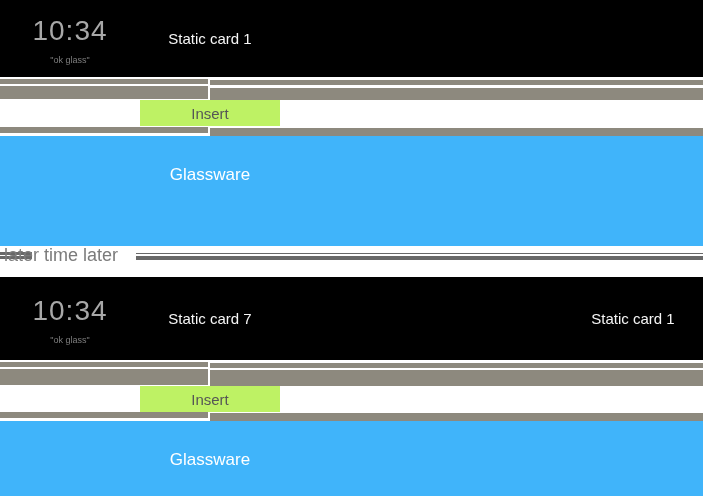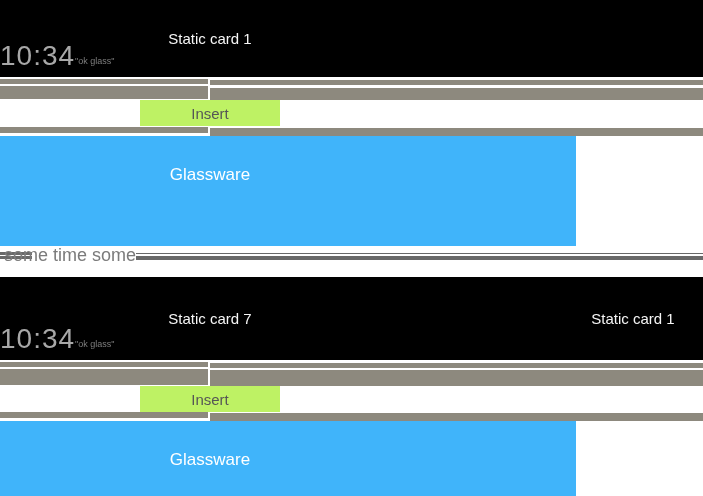--- a/index.html
+++ b/index.html
@@ -5,21 +5,21 @@
   html,body{margin:0;padding:0;background:#ffffff;}
   .stage{
     position:relative;width:703px;height:496px;overflow:hidden;background:#ffffff;
     font-family:"Liberation Sans", sans-serif;
   }
   
   .card-row{position:absolute;left:0;width:703px;background:var(--card-background,#000);}
   #s1-card{top:0;height:77px;}
   #s2-card{top:277px;height:83px;}
   .clock{position:absolute;left:0;top:0;width:140px;height:100%;
-    display:flex;flex-direction:row;align-items:center;justify-content:flex-start;}
+    display:flex;flex-direction:column;align-items:center;justify-content:flex-start;}
   #s1-card .clock{padding-top:17px;}
   #s2-card .clock{padding-top:20px;}
   .clock-time{font-size:28px;font-weight:200;letter-spacing:1px;color:var(--clock-text,#a8a8a8);line-height:1;}
   .clock-hint{margin-top:10px;font-size:9px;color:var(--hint-text,#7e7e7e);}
   .card-label{position:absolute;top:0;height:100%;width:140px;
     display:flex;align-items:center;justify-content:center;
     font-size:15px;color:var(--card-label-text,#f5f5f5);}
   .card-label.pos-1{left:140px;}
   .card-label.pos-far{left:563px;}
   
@@ -32,21 +32,21 @@
   #s2b1l{top:362px;height:5px;}  #s2b1r{top:363px;height:5px;}
   #s2b2l{top:369px;height:16px;} #s2b2r{top:370px;height:15.5px;}
   #s2b3l{top:412px;height:6px;}  #s2b3r{top:413px;height:8px;}
   
   .insert-label{position:absolute;left:140px;width:140px;height:26px;
     display:flex;align-items:center;justify-content:center;
     font-size:15px;color:var(--insert-text,#565656);background:#bef264;}
   #s1-insert{top:100px;}
   #s2-insert{top:386px;}
   
-  .blue-card{position:absolute;left:0;width:576px;background:var(--glassware-blue,#40b4fa);}
+  .blue-card{position:absolute;left:0;width:703px;background:var(--glassware-blue,#40b4fa);}
   #s1-blue{top:136px;height:110px;}
   #s2-blue{top:421px;height:75px;}
   .glassware-label{position:absolute;left:140px;width:140px;top:29px;
     text-align:center;font-size:17px;color:var(--glassware-text,#fff);}
   
   .dline{position:absolute;background:var(--divider-line,#696969);}
   #dv-l1a{top:252px;left:0;width:32px;height:2.5px;}
   #dv-l2a{top:256px;left:0;width:32px;height:3px;}
   #dv-l1b{top:252.5px;left:136px;width:567px;height:1.5px;}
   #dv-l2b{top:255.5px;left:136px;width:567px;height:4px;}
@@ -77,21 +77,21 @@
   <div class="bar seg-r" id="s1b3r"></div>
 
   <div class="blue-card" id="s1-blue">
     <div class="glassware-label">Glassware</div>
   </div>
 
   <div class="dline" id="dv-l1a"></div>
   <div class="dline" id="dv-l2a"></div>
   <div class="dline" id="dv-l1b"></div>
   <div class="dline" id="dv-l2b"></div>
-  <div class="divider-text">some time some</div>
+  <div class="divider-text">later time later</div>
 
   <div class="card-row" id="s2-card">
     <div class="clock">
       <div class="clock-time">10:34</div>
       <div class="clock-hint">"ok glass"</div>
     </div>
     <div class="card-label pos-1">Static card 7</div>
     <div class="card-label pos-far">Static card 1</div>
   </div>
 

